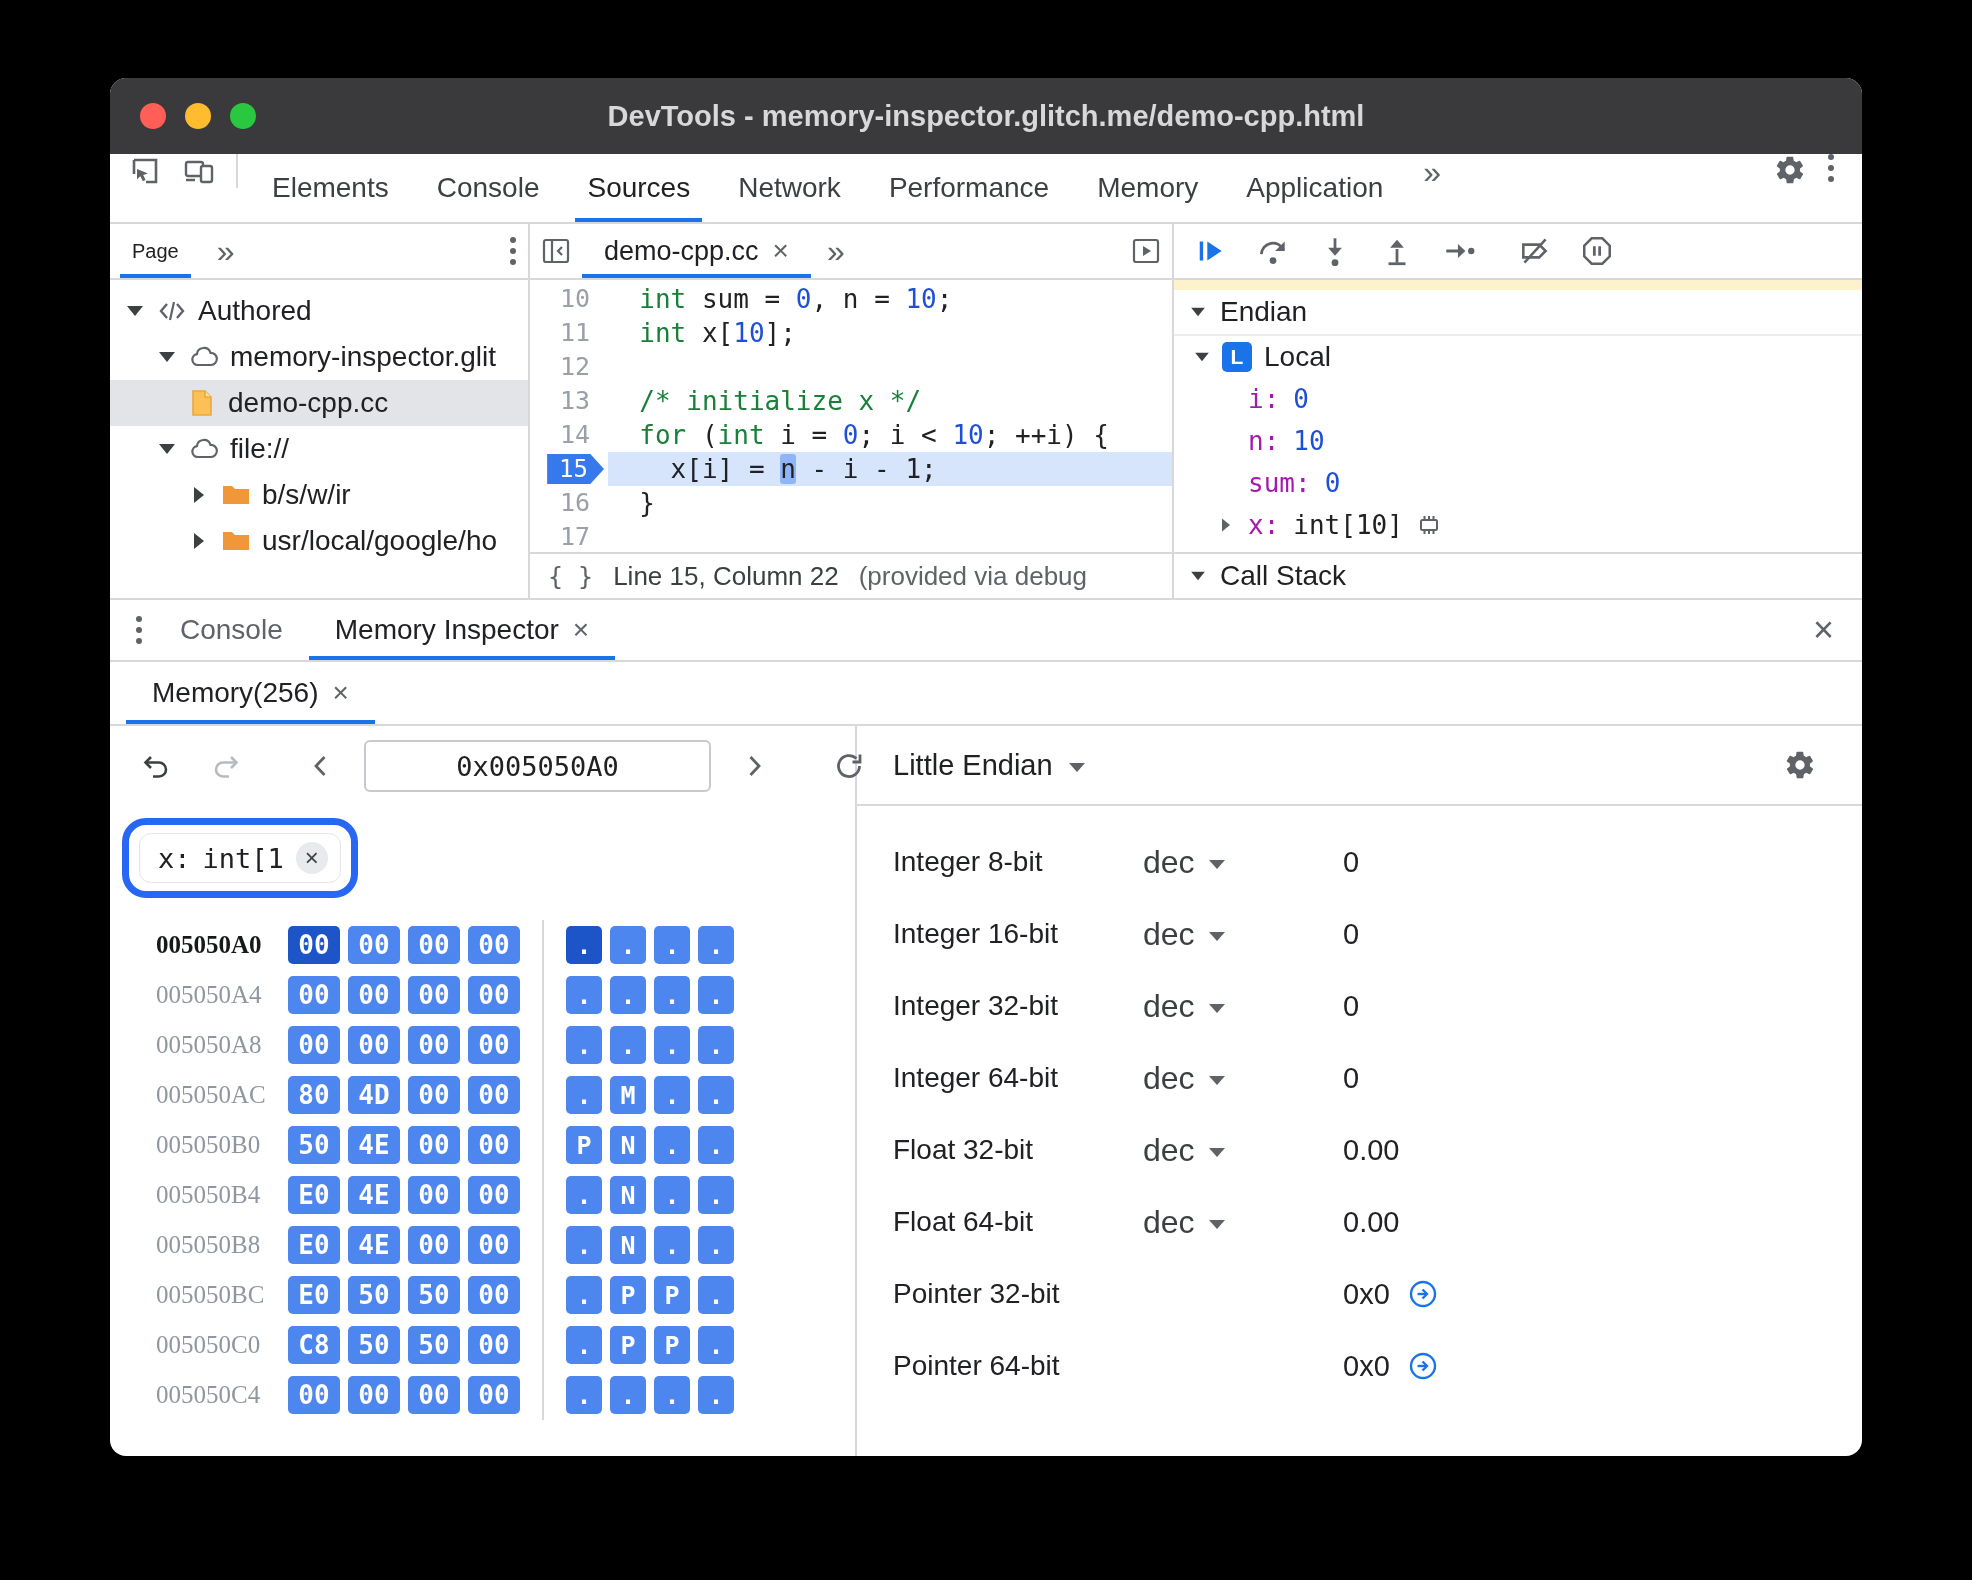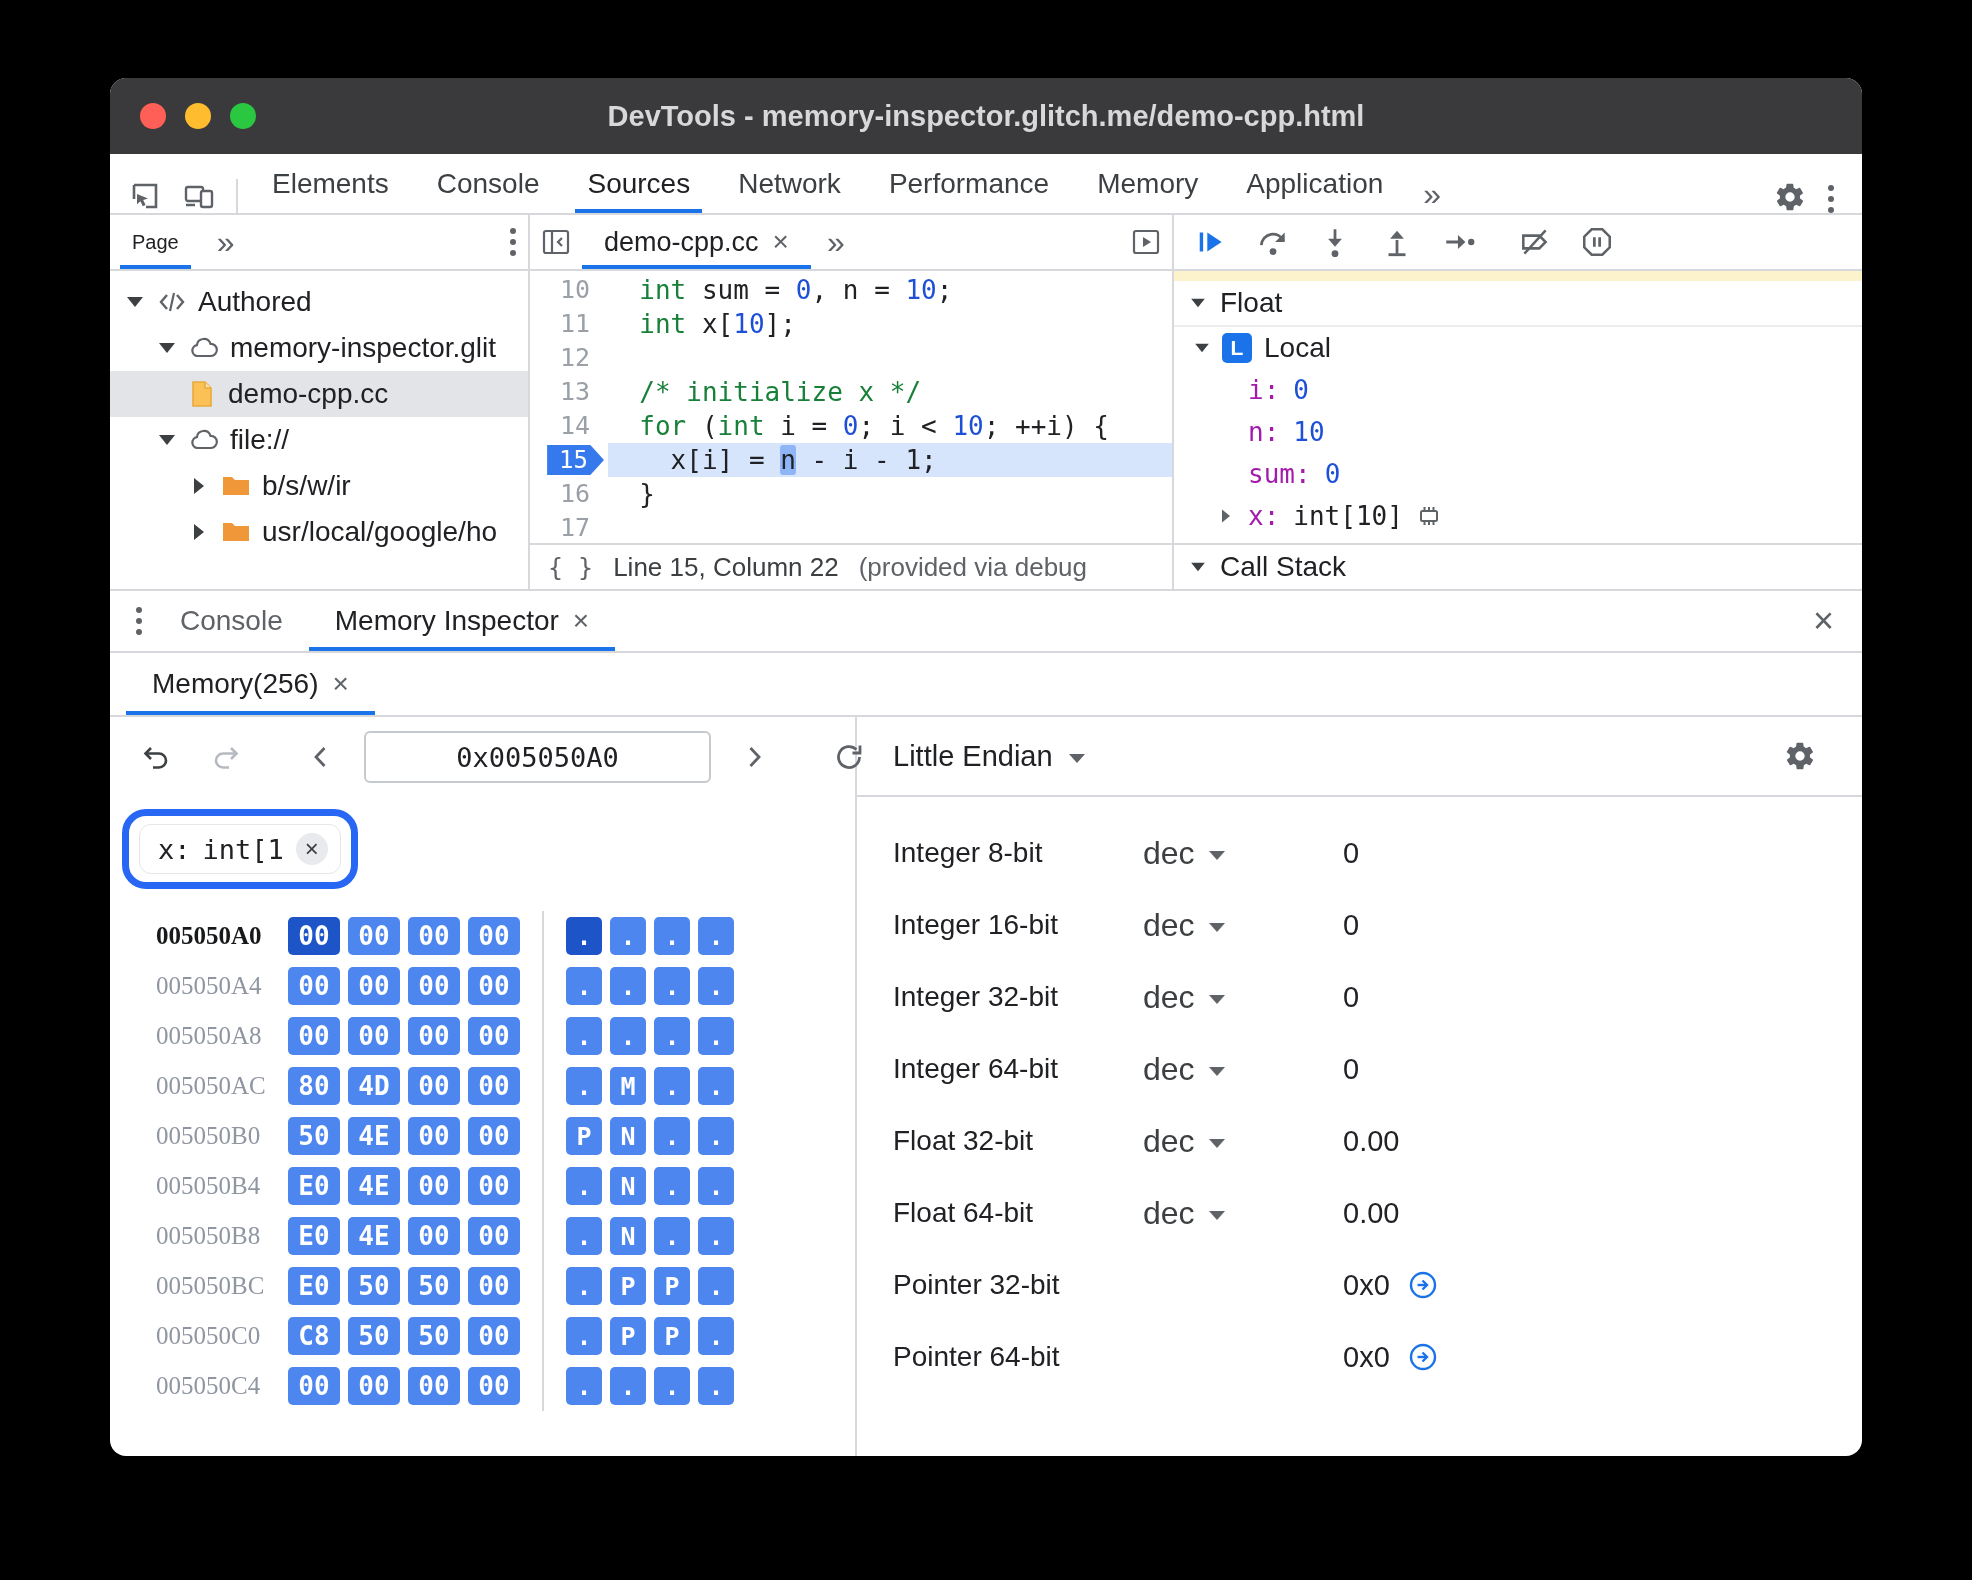--- a/index.html
+++ b/index.html
@@ -11,21 +11,21 @@
     border-radius:16px;overflow:hidden;display:flex;flex-direction:column;
     box-shadow:0 40px 110px 8px rgba(0,0,0,.85)}
   
   .titlebar{height:76px;background:#3a3a3c;flex:none;position:relative;
     display:flex;align-items:center;justify-content:center}
   .traffic{position:absolute;left:30px;top:50%;transform:translateY(-50%);display:flex;gap:19px}
   .light{width:26px;height:26px;border-radius:50%;display:inline-block}
   .light.red{background:#ff5f57}.light.yellow{background:#febc2e}.light.green{background:#2ac840}
   .title{color:#d8d8da;font-size:29px;font-weight:700}
   
-  .toolbar{height:61px;border-bottom:2px solid #d6d8db;display:flex;align-items:flex-end;flex:none;padding-right:16px}
+  .toolbar{height:70px;border-bottom:2px solid #d6d8db;display:flex;align-items:flex-start;flex:none;padding-right:16px}
   .tb-icon{display:inline-flex;align-items:center;justify-content:center;padding:0 10px;cursor:default}
   .toolbar .tb-icon:first-child{padding-left:18px}
   .sep{width:2px;height:34px;background:#d6d8db;margin:0 10px;flex:none}
   .tabs{display:flex;height:100%}
   .tab{display:flex;align-items:center;padding:0 24px;font-size:28px;color:#3c4043;position:relative}
   .tab.active{color:#202124;font-weight:400}
   .tab.active::after{content:"";position:absolute;left:12px;right:12px;bottom:0;height:4px;
     background:var(--accent,#1a73e8)}
   .more-tabs{font-size:32px;color:#5f6368;padding:0 16px;display:flex;align-items:center}
   .kebab{display:inline-flex;flex-direction:column;gap:5px;padding:0 12px;align-items:center}
@@ -386,21 +386,21 @@
           <div class="dbg-btn">
             <svg width="34" height="34" viewBox="0 0 32 32">
               <path d="M11 4h10l7 7v10l-7 7H11l-7-7V11z" fill="none" stroke="#5f6368" stroke-width="2.4"></path>
               <path d="M13.5 11.5v9M18.5 11.5v9" stroke="#5f6368" stroke-width="2.6"></path>
             </svg>
           </div>
         </div>
       <div class="paused-strip"></div>
       <div class="section-h">
         <span class="tri-down hdr"></span>
-        <span>Float</span>
+        <span>Endian</span>
       </div>
       <div class="scope-body">
         <div class="scope-row local-row">
           <span class="tri-down hdr"></span>
           <span class="l-badge">L</span>
           <span class="local-label">Local</span>
         </div>
         <div>
             <div class="scope-row var-row">
               <span class="var-name">i:</span>

